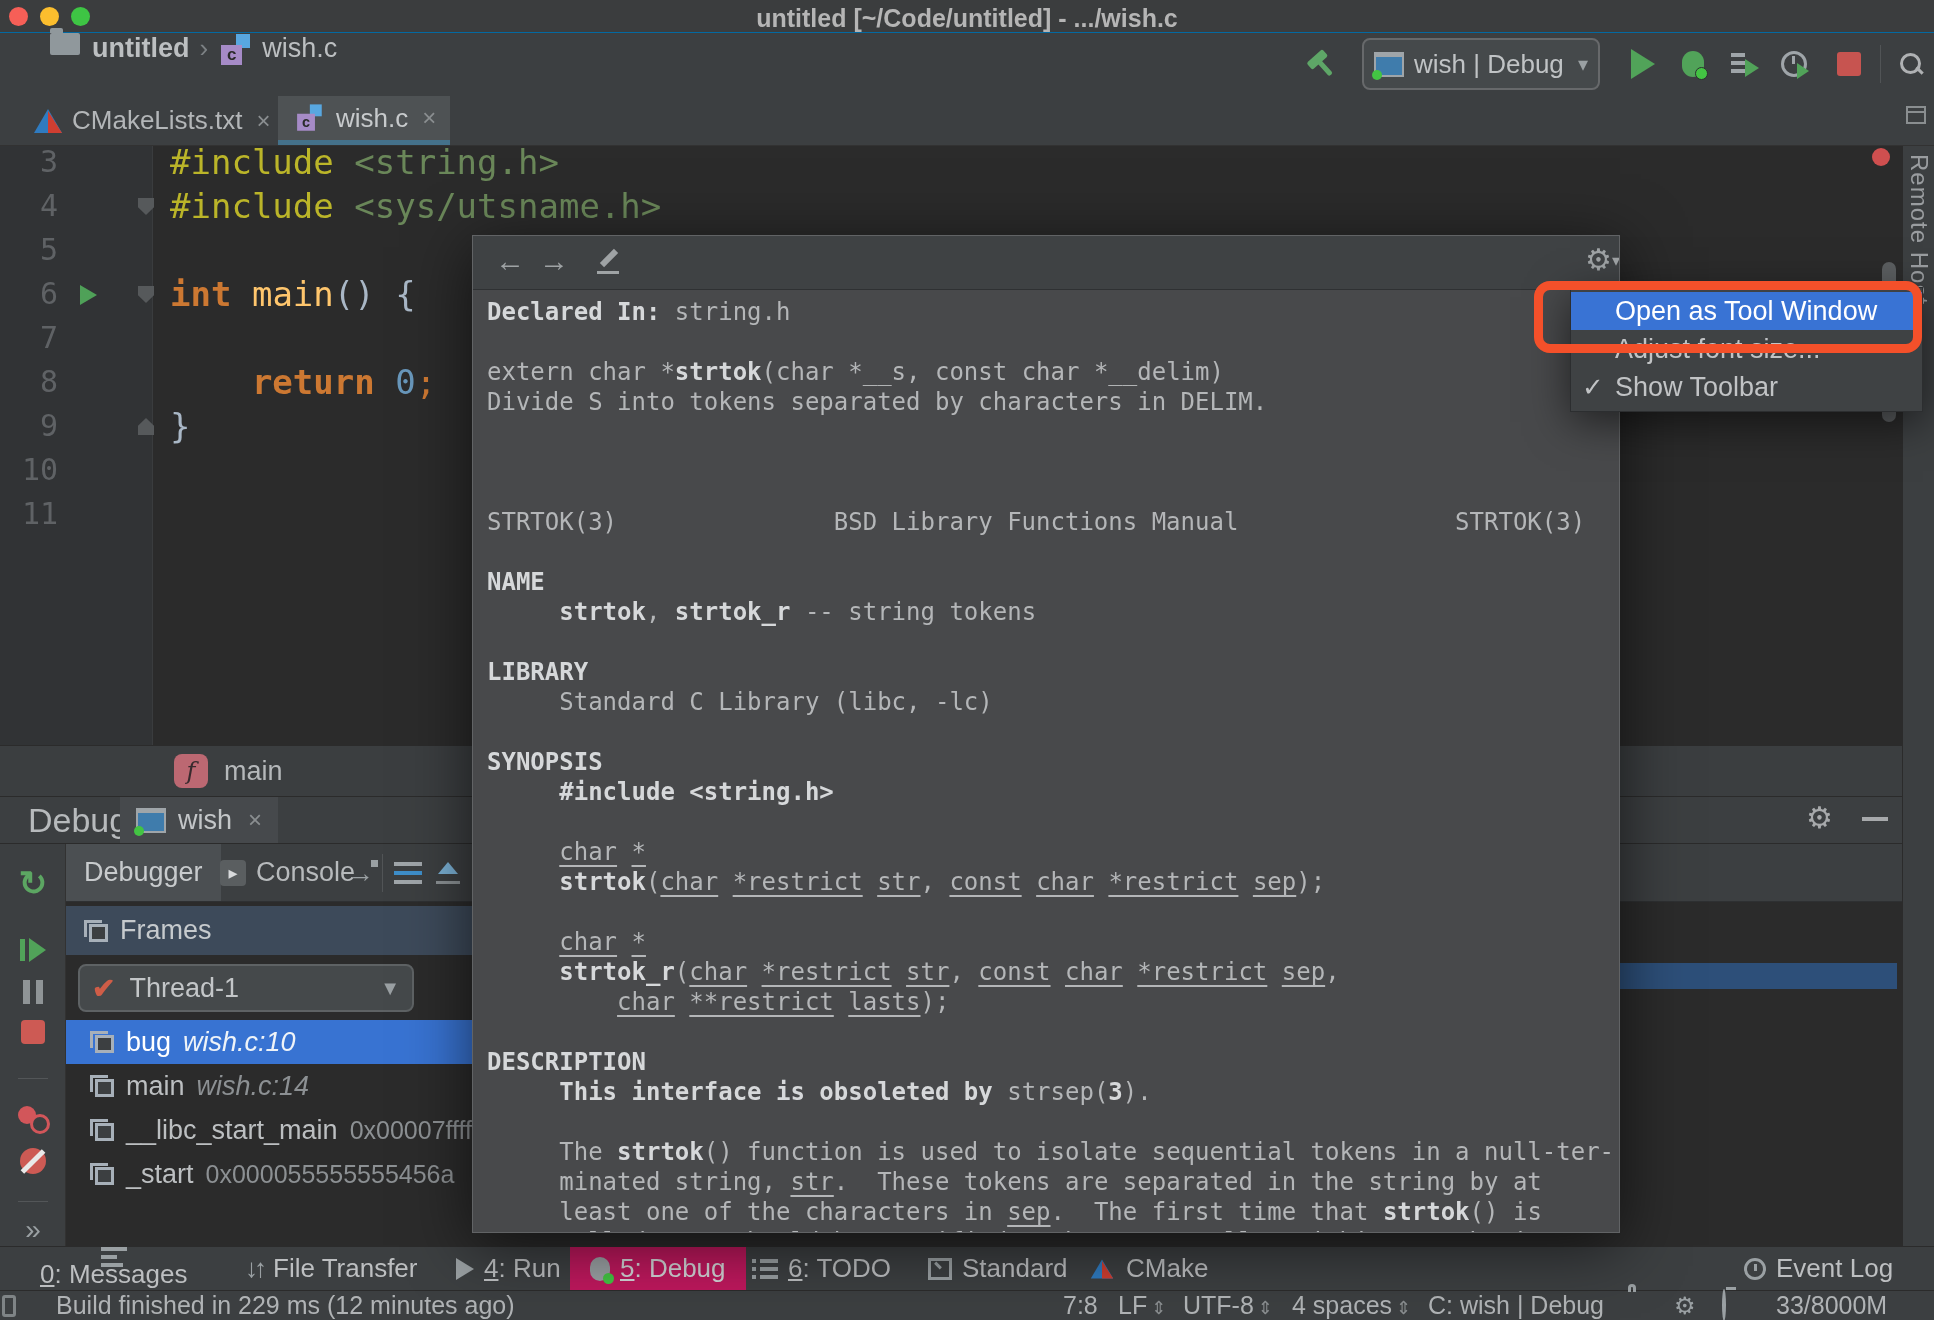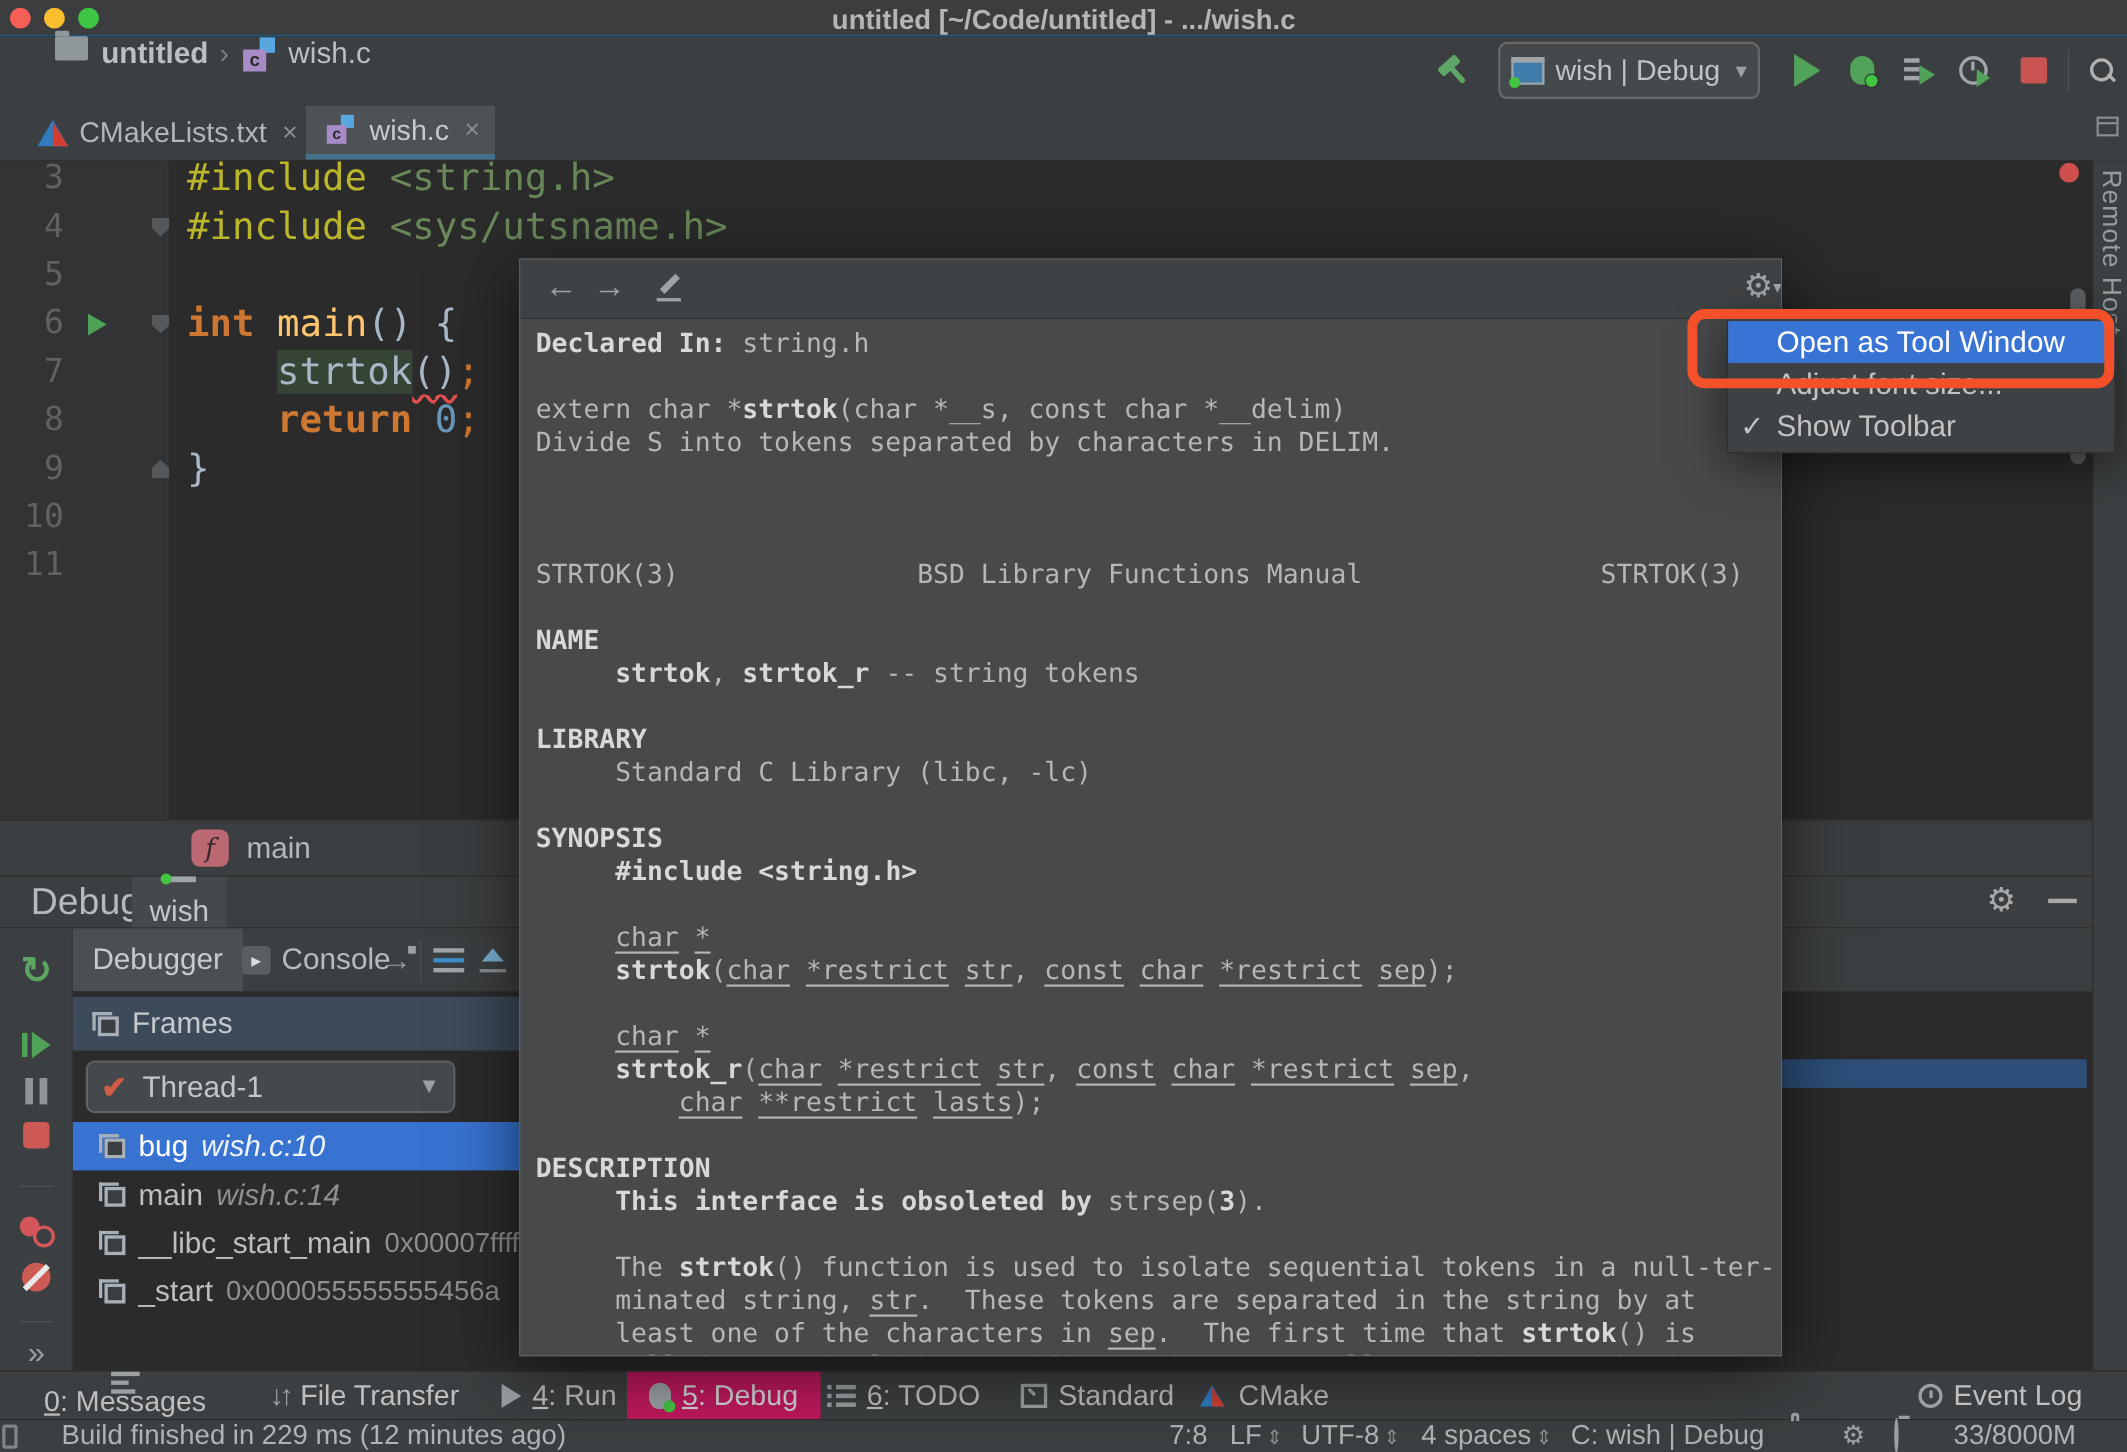--- a/index.html
+++ b/index.html
@@ -80,21 +80,21 @@
 
   
   #crumbbar{left:0;top:745px;width:1934px;height:52px;background:#3b3e40;border-top:1px solid #2b2b2b;border-bottom:1px solid #2b2b2b;box-sizing:border-box;}
   .fbadge{position:absolute;left:174px;top:8px;width:34px;height:34px;border-radius:8px;background:#bc6872;
           color:#382a2d;font-family:"DejaVu Serif",serif;font-style:italic;font-size:24px;display:flex;align-items:center;justify-content:center;}
   #crumb-fn{position:absolute;left:224px;top:0;height:50px;line-height:50px;font-size:27px;color:#b5b8ba;}
 
   
   #dbg-header{left:0;top:797px;width:1934px;height:47px;background:#3c3f41;border-bottom:1px solid #2b2b2b;box-sizing:border-box;}
   #dbg-label{position:absolute;left:28px;top:0;height:46px;line-height:46px;font-size:34px;color:#b7babc;}
-  #dbg-session{position:absolute;left:120px;top:0;height:46px;background:#46494c;display:flex;align-items:center;gap:12px;padding:0 16px;font-size:27px;color:#c3c6c8;flex-direction:column;}
+  #dbg-session{position:absolute;left:120px;top:0;height:46px;background:#46494c;display:flex;align-items:center;gap:12px;padding:0 16px;font-size:27px;color:#c3c6c8;}
   #dbg-gear{position:absolute;left:1806px;top:3px;font-size:30px;color:#a7a9ab;}
   #dbg-min{position:absolute;left:1862px;top:20px;width:26px;height:4px;background:#a7a9ab;}
   #dbg-tabsrow{left:0;top:844px;width:1934px;height:58px;background:#3c3f41;border-bottom:1px solid #2e3032;box-sizing:border-box;}
   .dtab{position:absolute;top:0;height:57px;display:flex;align-items:center;gap:10px;padding:0 18px;font-size:27px;color:#b7babc;}
   .dtab.active{background:#4b4f52;color:#c8cbcd;}
   .i-consolebox{width:26px;height:26px;border-radius:4px;background:#5a5e60;color:#d8dadc;font-size:18px;display:flex;align-items:center;justify-content:center;}
   .i-jump{position:relative;width:30px;height:26px;color:#9aa0a3;font-size:26px;line-height:26px;}
   .i-jump:after{content:"";position:absolute;right:0;top:0;width:7px;height:7px;background:#9aa0a3;}
   .i-burger{position:relative;width:28px;height:24px;}
   .i-burger i{position:absolute;left:0;width:28px;height:4px;background:#9fa5a9;}
@@ -308,21 +308,20 @@
           <span class="ed-code"></span>
         </div>
         <div class="ed-row">
           <span class="ed-num">6</span>
           <span class="run-arrow"></span>
           <span class="fold fold-down"></span>
           <span class="ed-code"><span class="c-kw">int</span><span class="c-pl"> </span><span class="c-fn">main</span><span class="c-pl">() {</span></span>
         </div>
         <div class="ed-row">
           <span class="ed-num">7</span>
-          <span class="ed-code"><span class="c-pl">    </span><span class="c-pl hl">strtok</span><span class="c-pl err">()</span><span class="c-kw semi">;</span></span>
         </div>
         <div class="ed-row">
           <span class="ed-num">8</span>
           <span class="ed-code"><span class="c-pl">    </span><span class="c-kw">return</span><span class="c-pl"> </span><span class="c-num">0</span><span class="c-kw semi">;</span></span>
         </div>
         <div class="ed-row">
           <span class="ed-num">9</span>
           <span class="fold fold-up"></span>
           <span class="ed-code"><span class="c-pl">}</span></span>
         </div>

